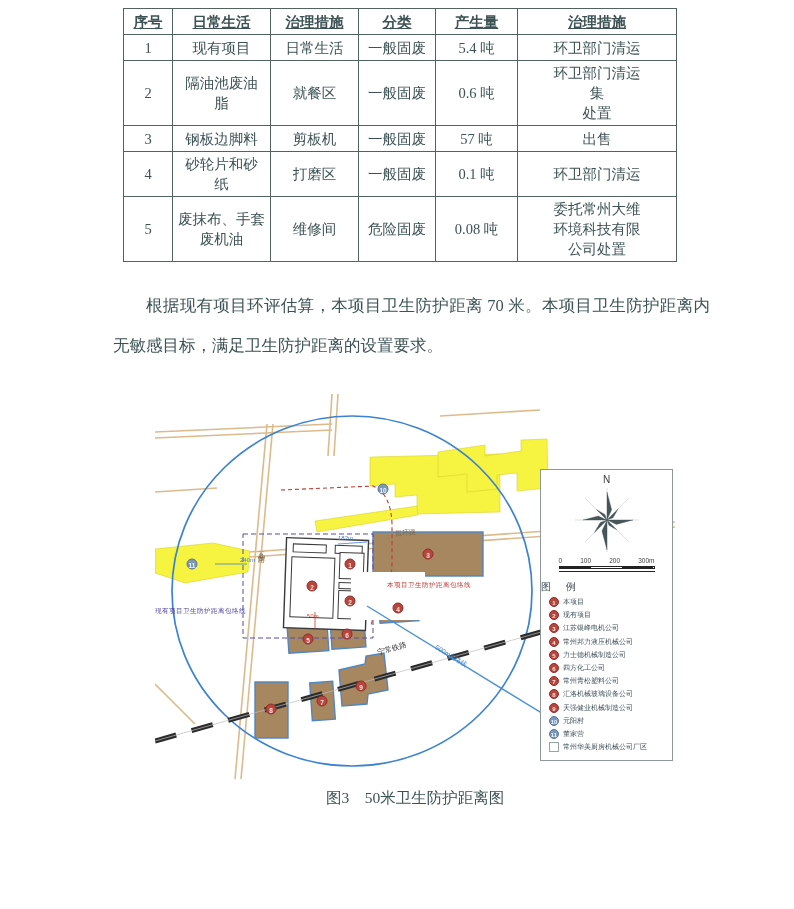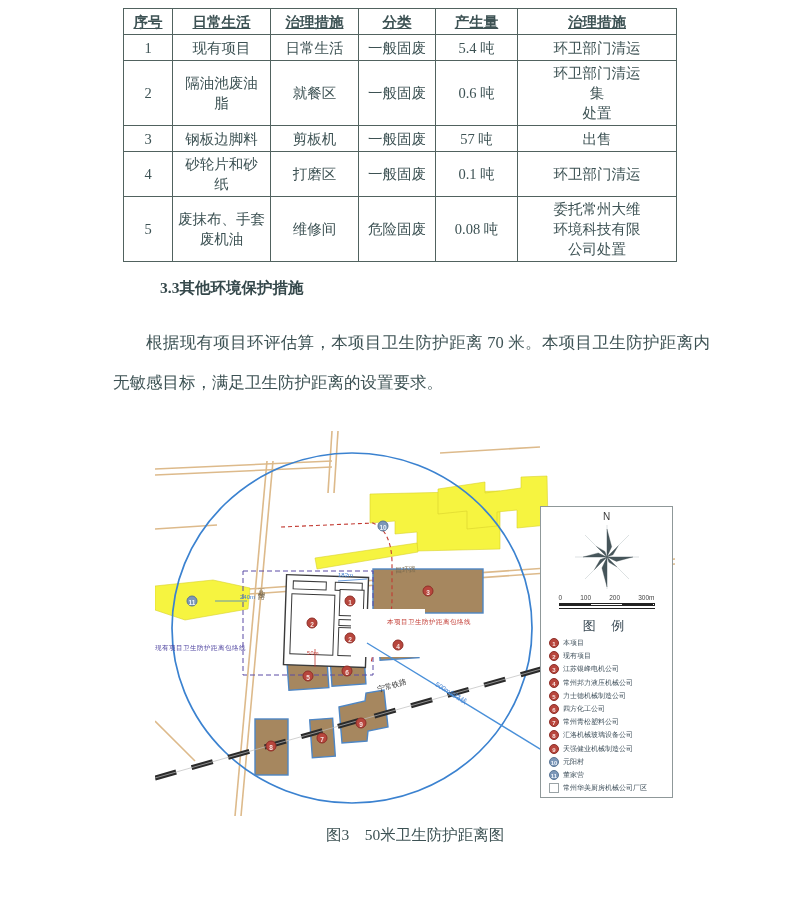--- a/index.html
+++ b/index.html
@@ -43,21 +43,21 @@
   .panel { position:absolute; left:385px; top:75px; width:133px; height:292px;
     background:#ffffff; border:1px solid #8f9899; font-family:"Liberation Sans",sans-serif; }
   .panel .north { text-align:center; font-size:10px; color:#3a3a3a; margin-top:4px; }
   .panel .rose { display:block; margin:0 auto; }
   .scalebar { width:96px; margin:2px auto 0 auto; }
   .scalebar .ticks { display:flex; justify-content:space-between; font-size:6.5px;
     color:#444; }
   .scalebar .bar { display:flex; height:3px; border:0.5px solid #222; margin-top:2px; }
   .scalebar .bar i { flex:1; } .scalebar .bar i.b { background:#222; }
   .scalebar .line2 { height:1px; background:#222; margin-top:2px; }
-  .legend-title { text-align:center; font-size:13px; letter-spacing:6px; color:#3a4a55;
+  .legend-title { font-size:10px; letter-spacing:6px; color:#3a4a55;
     margin:8px 0 3px 0; }
   .legend { list-style:none; padding:0 4px 0 8px; }
   .legend li { display:flex; align-items:flex-start; margin-bottom:3.2px; }
   .legend .lm { flex:0 0 10px; width:10px; height:10px; border-radius:50%;
     font:bold 6px "Liberation Sans",sans-serif; text-align:center; line-height:10px;
     margin-right:4px; margin-top:0px; }
   .legend .lm.red  { background:#b8463d; color:#f7e3df; border:1px solid #8e2f28; }
   .legend .lm.blue { background:#7c97b8; color:#eef3fa; border:1px solid #5b7795; }
   .legend .lm.square { border-radius:0; background:#fff; border:1px solid #9aa3a6; }
   .legend .lt { font-size:7px; line-height:9.5px; color:#40515c; }
@@ -133,21 +133,20 @@
           <td>维修间</td>
           <td>危险固废</td>
           <td>0.08 吨</td>
           <td>委托常州大维
 环境科技有限
 公司处置</td>
         </tr>
       </tbody>
   </table>
 
-  <div class="h3">3.3其他环境保护措施</div>
   <div class="para">根据现有项目环评估算，本项目卫生防护距离 70 米。本项目卫生防护距离内无敏感目标，满足卫生防护距离的设置要求。</div>
 
   <div class="map">
     <svg class="base" width="520" height="385" viewBox="0 0 520 385">
 
       <g stroke="#ddba8b" stroke-width="1.6" fill="none">
         <path d="M0,38 L177,30"></path>
         <path d="M0,44 L177,36"></path>
         <path d="M177,0 L173,62"></path>
         <path d="M183,0 L179,62"></path>

